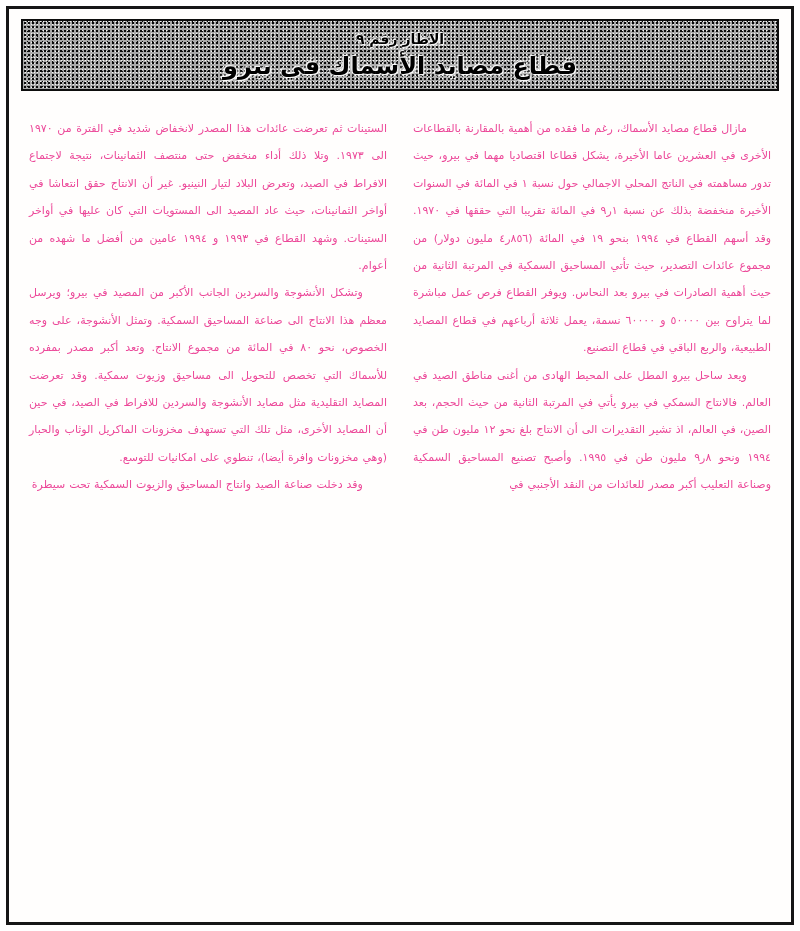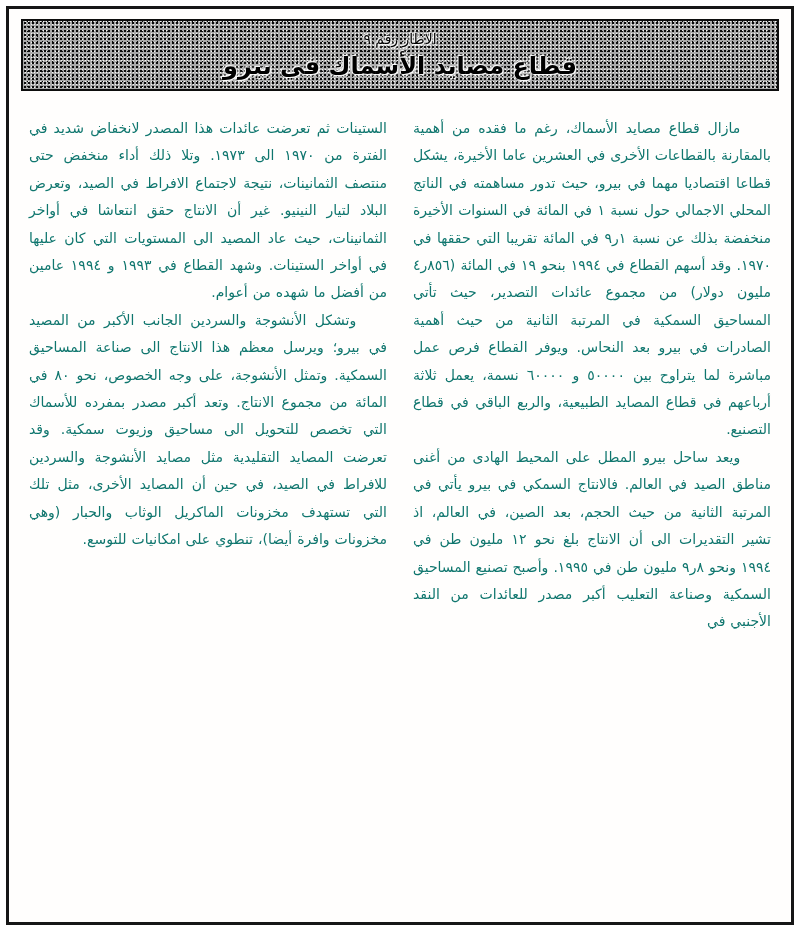--- a/index.html
+++ b/index.html
@@ -36,44 +36,44 @@
     background-image:
       radial-gradient(circle, #0b0b0b 26%, transparent 27%),
       radial-gradient(circle, #0b0b0b 22%, transparent 23%),
       radial-gradient(circle, #f4f4f2 30%, transparent 31%);
     background-size: 4px 4px, 5px 5px, 3px 3px;
     background-position: 0 0, 2px 3px, 1px 2px;
   }
   .header-number {
     direction: rtl;
     font-size: 14px;
-    font-weight: normal;
+    font-weight: bold;
     color: #000;
     text-shadow: 0 0 2px #fff, 0 0 4px #fff, 1px 1px 1px #fff, -1px -1px 1px #fff;
     letter-spacing: 1px;
   }
   .header-title {
     direction: rtl;
     font-size: 24px;
     font-weight: bold;
     color: #000;
     text-shadow: 0 0 2px #fff, 0 0 5px #fff, 1px 1px 1px #fff, -1px -1px 1px #fff;
   }
   .columns {
     direction: rtl;
     display: flex;
     gap: 26px;
     padding: 24px 20px 0 20px;
   }
   .column {
     flex: 1 1 0;
     text-align: justify;
-    font-size: 14px;
+    font-size: 11px;
     line-height: 27.4px;
-    color: #0f766e;
+    color: #ec4899;
     word-spacing: 0.04em;
   }
   .column p {
     margin: 0;
   }
   .column p.indent {
     text-indent: 2.2em;
   }
 </style>
 </head>
@@ -89,17 +89,18 @@
   <div class="columns">
 
     <div class="column">
       <p class="indent">مازال قطاع مصايد الأسماك، رغم ما فقده من أهمية بالمقارنة بالقطاعات الأخرى في العشرين عاما الأخيرة، يشكل قطاعا اقتصاديا مهما في بيرو، حيث تدور مساهمته في الناتج المحلي الاجمالي حول نسبة ١ في المائة في السنوات الأخيرة منخفضة بذلك عن نسبة ١ر٩ في المائة تقريبا التي حققها في ١٩٧٠. وقد أسهم القطاع في ١٩٩٤ بنحو ١٩ في المائة (٨٥٦ر٤ مليون دولار) من مجموع عائدات التصدير، حيث تأتي المساحيق السمكية في المرتبة الثانية من حيث أهمية الصادرات في بيرو بعد النحاس. ويوفر القطاع فرص عمل مباشرة لما يتراوح بين ٥٠٠٠٠ و ٦٠٠٠٠ نسمة، يعمل ثلاثة أرباعهم في قطاع المصايد الطبيعية، والربع الباقي في قطاع التصنيع.</p>
       <p class="indent">ويعد ساحل بيرو المطل على المحيط الهادى من أغنى مناطق الصيد في العالم. فالانتاج السمكي في بيرو يأتي في المرتبة الثانية من حيث الحجم، بعد الصين، في العالم، اذ تشير التقديرات الى أن الانتاج بلغ نحو ١٢ مليون طن في ١٩٩٤ ونحو ٨ر٩ مليون طن في ١٩٩٥. وأصبح تصنيع المساحيق السمكية وصناعة التعليب أكبر مصدر للعائدات من النقد الأجنبي في</p>
     </div>
 
     <div class="column">
       <p>الستينات ثم تعرضت عائدات هذا المصدر لانخفاض شديد في الفترة من ١٩٧٠ الى ١٩٧٣. وتلا ذلك أداء منخفض حتى منتصف الثمانينات، نتيجة لاجتماع الافراط في الصيد، وتعرض البلاد لتيار النينيو. غير أن الانتاج حقق انتعاشا في أواخر الثمانينات، حيث عاد المصيد الى المستويات التي كان عليها في أواخر الستينات. وشهد القطاع في ١٩٩٣ و ١٩٩٤ عامين من أفضل ما شهده من أعوام.</p>
       <p class="indent">وتشكل الأنشوجة والسردين الجانب الأكبر من المصيد في بيرو؛ ويرسل معظم هذا الانتاج الى صناعة المساحيق السمكية. وتمثل الأنشوجة، على وجه الخصوص، نحو ٨٠ في المائة من مجموع الانتاج. وتعد أكبر مصدر بمفرده للأسماك التي تخصص للتحويل الى مساحيق وزيوت سمكية. وقد تعرضت المصايد التقليدية مثل مصايد الأنشوجة والسردين للافراط في الصيد، في حين أن المصايد الأخرى، مثل تلك التي تستهدف مخزونات الماكريل الوثاب والحبار (وهي مخزونات وافرة أيضا)، تنطوي على امكانيات للتوسع.</p>
+      <p class="indent">وقد دخلت صناعة الصيد وانتاج المساحيق والزيوت السمكية تحت سيطرة</p>
     </div>
 
   </div>
 
 </div>
 
 </body></html>

